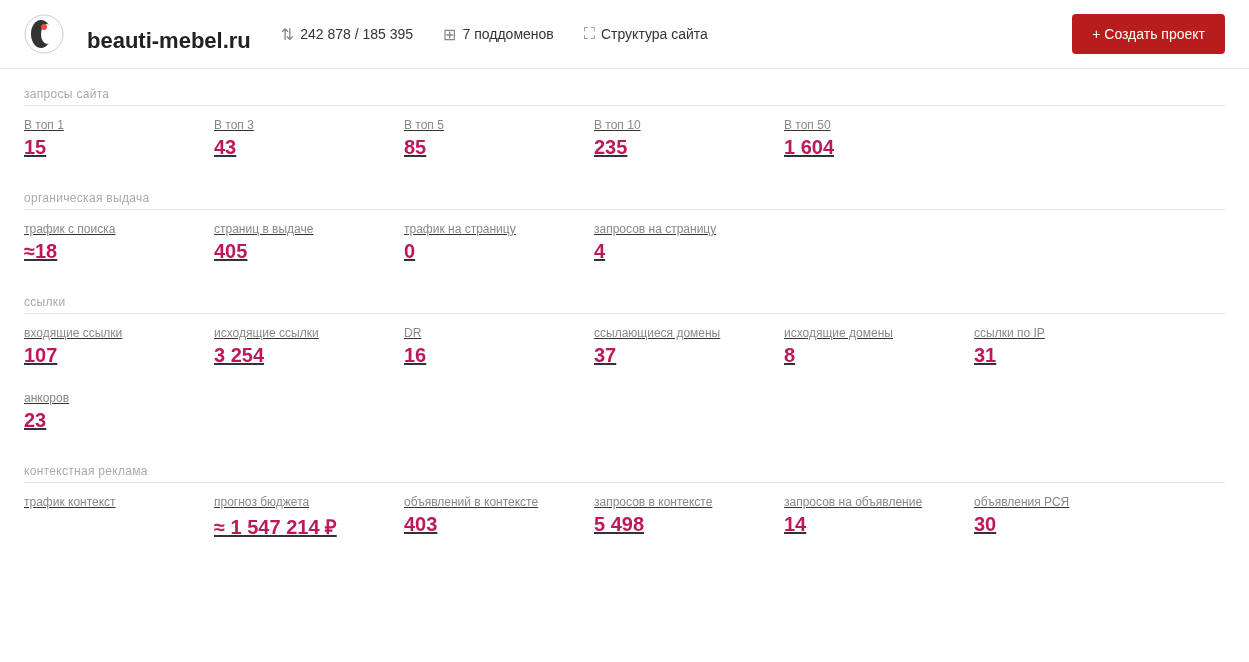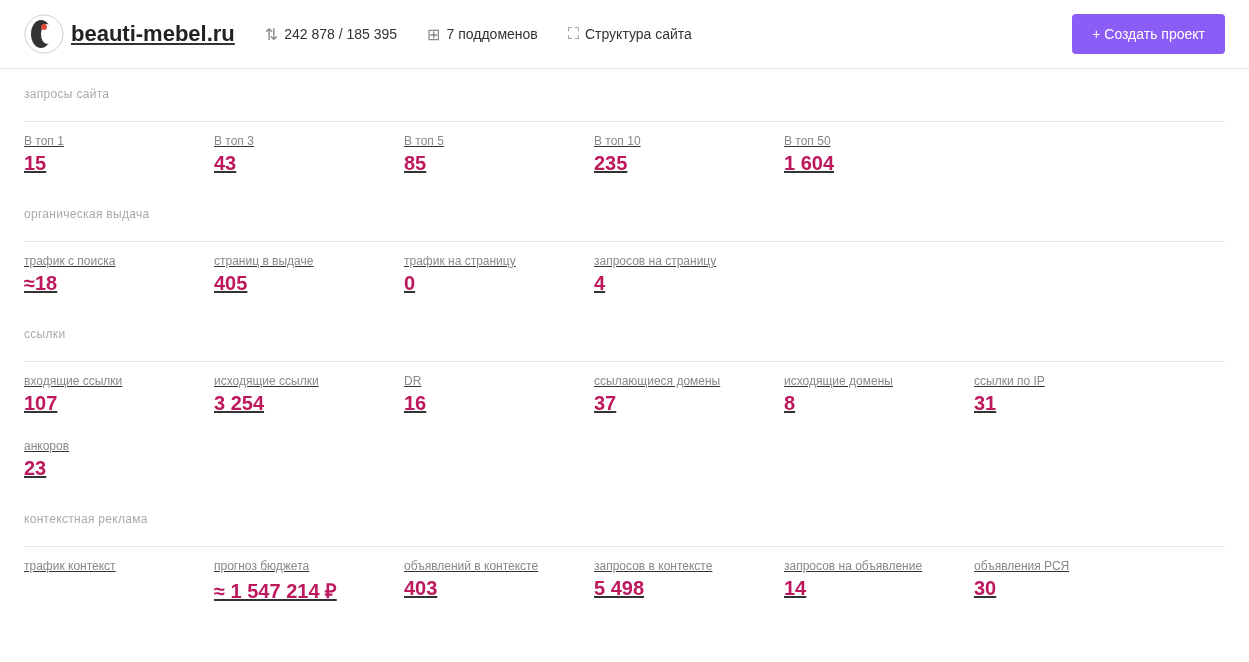--- a/index.html
+++ b/index.html
@@ -11,23 +11,22 @@
     }
     .header {
       display: flex;
       align-items: center;
       padding: 14px 24px;
       border-bottom: 1px solid #e5e5e5;
       gap: 20px;
     }
     .logo-area {
       display: flex;
-      align-items: center;
-      gap: 7px;
-      text-decoration: underline;
+      align-items: flex-end;
+      gap: 23px;
     }
     .logo-icon {
       width: 40px;
       height: 40px;
     }
     .site-name {
       font-size: 22px;
       font-weight: bold;
       color: #222;
     }
@@ -42,21 +41,21 @@
     .header-stat .icon {
       color: #888;
       font-size: 16px;
     }
     .header-stat .value {
       color: #333;
       font-weight: 500;
     }
     .create-btn {
       margin-left: auto;
-      background: #8b5cf6;
+      background: #b91c1c;
       color: #fff;
       border: none;
       border-radius: 4px;
       padding: 12px 20px;
       font-size: 14px;
       cursor: pointer;
       font-weight: 500;
       white-space: nowrap;
     }
 
@@ -64,21 +63,21 @@
       padding: 0 24px;
     }
 
     .section {
       margin-top: 18px;
     }
     .section-title {
       color: #aaa;
       font-size: 12px;
       margin-bottom: 12px;
-      padding-bottom: 20px;
+      padding-bottom: 4px;
       border-bottom: 1px solid #e5e5e5;
       text-transform: lowercase;
       letter-spacing: 0.3px;
     }
     .metrics-row {
       display: flex;
       flex-wrap: wrap;
       gap: 0;
       margin-bottom: 10px;
     }

